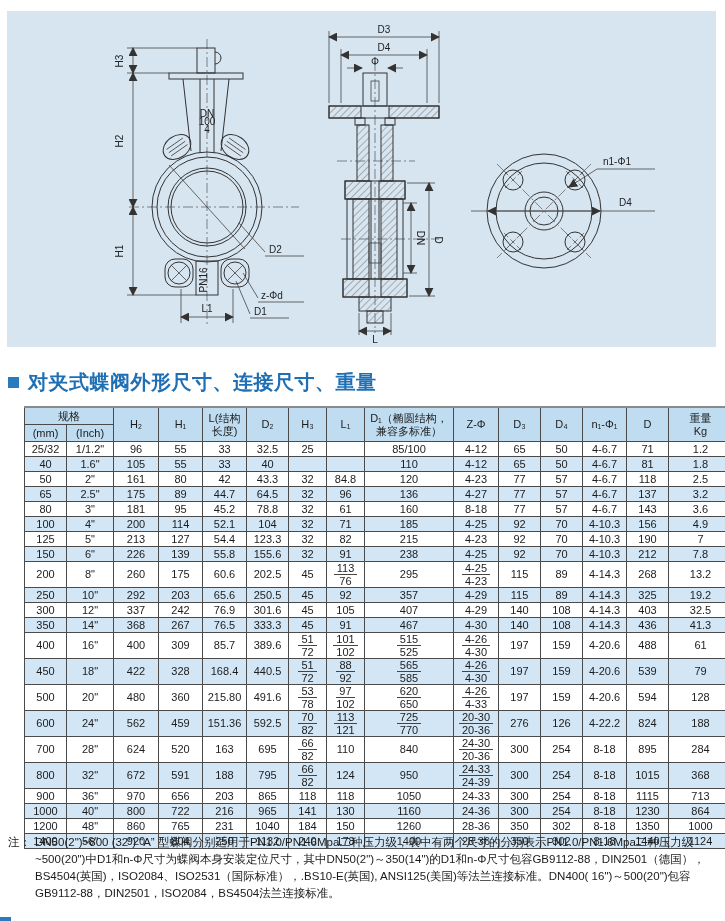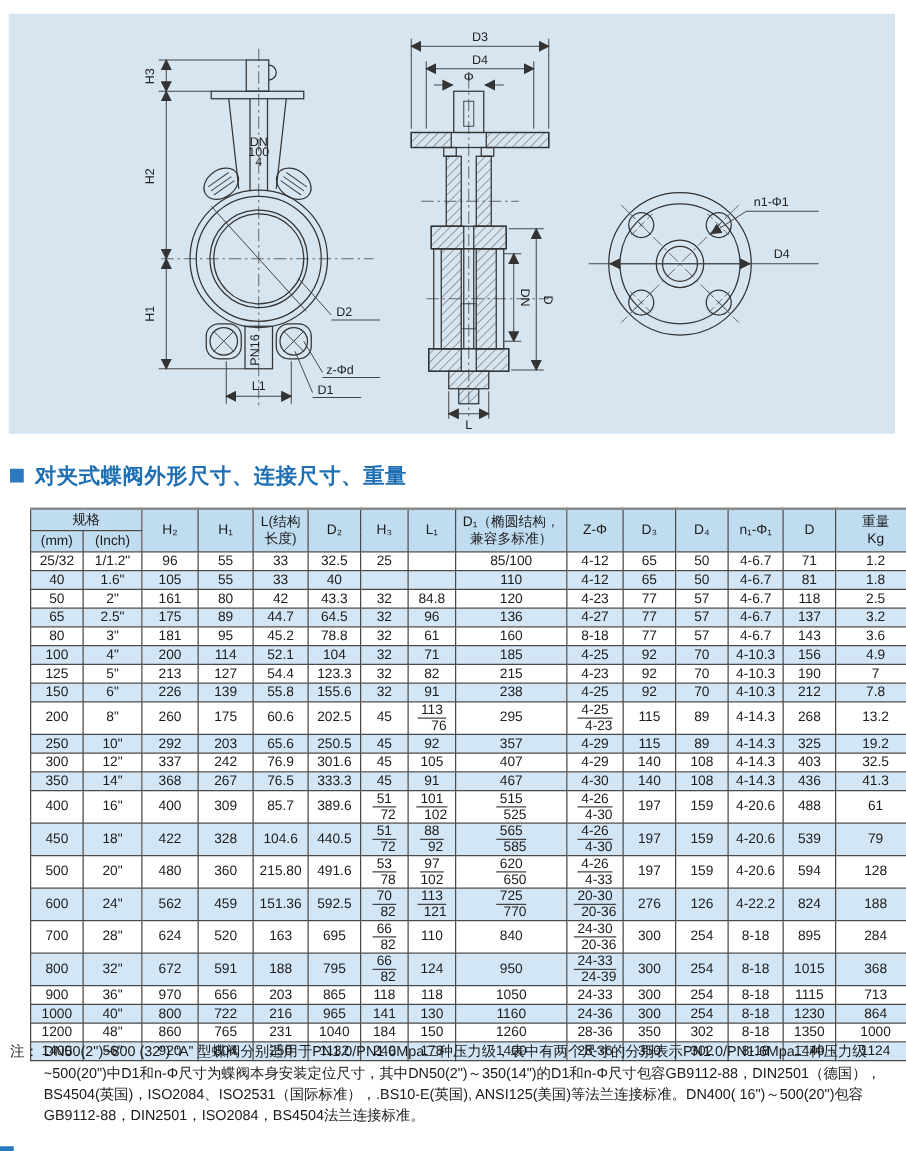--- a/index.html
+++ b/index.html
@@ -7,29 +7,29 @@
         font-family:"Liberation Sans",sans-serif;color:#1c1c1c;}
   .drawing-panel{position:absolute;left:7px;top:11px;width:709px;height:336px;background:#d7e5f1;}
   svg text{fill:#222;font-size:10px;font-family:"Liberation Sans",sans-serif;}
   .ln{stroke:#333;stroke-width:1;fill:none;}
   .thn{stroke:#444;stroke-width:.8;fill:none;}
   .cl{stroke:#555;stroke-width:.7;fill:none;stroke-dasharray:10 3 2 3;}
   .dsh{stroke:#555;stroke-width:.7;fill:none;stroke-dasharray:6 3;}
   .hat{fill:url(#h);stroke:#333;stroke-width:1;}
   .sec-title{position:absolute;left:8px;top:369px;display:flex;align-items:center;}
   .bullet{width:11px;height:11px;background:#2b7abf;margin-right:9px;}
-  .sec-title h2{margin:0;font-size:17px;font-weight:bold;color:#1f6fb4;letter-spacing:.5px;}
+  .sec-title h2{margin:0;font-size:20px;font-weight:bold;color:#1f6fb4;letter-spacing:.5px;}
   table.dim{position:absolute;left:24px;top:406px;width:708px;border-collapse:collapse;table-layout:fixed;
             font-size:11px;border:1px solid #4a4a4a;border-top:2px solid #8a8a8a;}
   table.dim th,table.dim td{border:1px solid #4a4a4a;text-align:center;vertical-align:middle;
             padding:0 1px;line-height:13px;overflow:hidden;}
   table.dim th{background:#bfdcf0;font-weight:normal;height:16px;}
   table.dim td{height:14px;background:#fff;}
   table.dim tr.alt td{background:#d2e6f6;}
-  .stk{display:inline-flex;flex-direction:column;align-items:flex-end;line-height:12px;}
+  .stk{display:inline-flex;flex-direction:column;align-items:center;line-height:12px;}
   .stk .top{border-bottom:1px solid #444;padding:0 3px;}
   .notes{position:absolute;left:8px;top:834px;width:710px;font-size:11.5px;line-height:17px;color:#1a1a1a;}
   .notes .lbl{position:absolute;left:0;top:0;}
   .notes .lines{margin-left:27px;}
   .corner-mark{position:absolute;left:0;top:917px;width:11px;height:4px;background:#2b7abf;}
 </style>
 </head>
 <body>
 
 <div class="page">
@@ -512,21 +512,21 @@
           <td>159</td>
           <td>4-20.6</td>
           <td>488</td>
           <td>61</td>
         </tr>
         <tr class="alt">
           <td>450</td>
           <td>18"</td>
           <td>422</td>
           <td>328</td>
-          <td>104.6</td>
+          <td>168.4</td>
           <td>440.5</td>
           <td><div class="stk">
               <span class="top">51</span>
               <span>72</span>
             </div></td>
           <td><div class="stk">
               <span class="top">88</span>
               <span>92</span>
             </div></td>
           <td><div class="stk">

